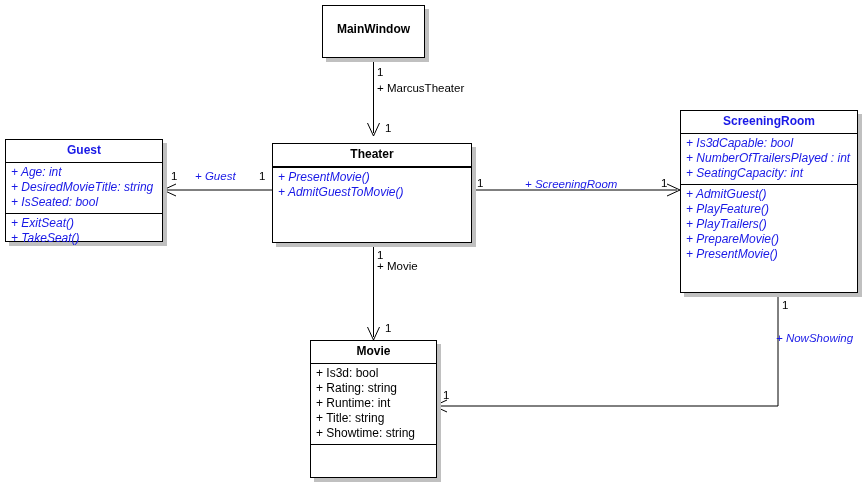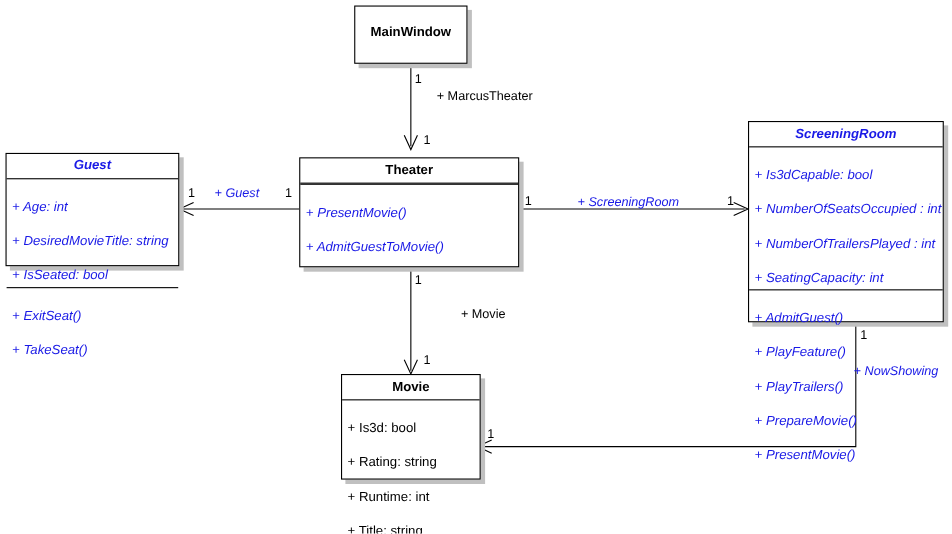--- a/index.html
+++ b/index.html
@@ -39,38 +39,36 @@
     text-align: center;
     font-size: 12px;
     font-weight: bold;
     color: #000000;
     padding: 4px 2px 5px 2px;
     border-bottom: 1px solid #000000;
     line-height: 13px;
   }
   .cls-header.abstract {
     color: #1919e6;
-    font-style: italic;
   }
   .compartment {
     padding: 2px 0 3px 0;
   }
   .compartment.bordered {
     border-top: 1px solid #000000;
   }
   .compartment.empty {
     min-height: 16px;
   }
   .member {
     font-size: 12px;
     line-height: 15px;
     color: #000000;
     padding: 0 4px 0 5px;
     white-space: nowrap;
-    margin-top: 16px;
   }
   .member.blue {
     color: #1919e6;
     font-style: italic;
   }
   .edge-label {
     position: absolute;
     font-size: 11.5px;
     line-height: 13px;
     color: #000000;
@@ -135,58 +133,57 @@
     <div class="compartment bordered">
       <div class="member blue">+ PresentMovie()</div>
       <div class="member blue">+ AdmitGuestToMovie()</div>
     </div>
   </div>
 
   <div class="uml-class" style="left:680px; top:110px; width:178px; height:183px;">
     <div class="cls-header abstract">ScreeningRoom</div>
     <div class="compartment">
       <div class="member blue">+ Is3dCapable: bool</div>
-      <div class="member blue">+ NumberOfSeatsOccupied : int</div>
       <div class="member blue">+ NumberOfTrailersPlayed : int</div>
       <div class="member blue">+ SeatingCapacity: int</div>
     </div>
     <div class="compartment bordered">
       <div class="member blue">+ AdmitGuest()</div>
       <div class="member blue">+ PlayFeature()</div>
       <div class="member blue">+ PlayTrailers()</div>
       <div class="member blue">+ PrepareMovie()</div>
       <div class="member blue">+ PresentMovie()</div>
     </div>
   </div>
 
-  <div class="uml-class" style="left:310px; top:340px; width:127px; height:96px;">
+  <div class="uml-class" style="left:310px; top:340px; width:127px; height:138px;">
     <div class="cls-header">Movie</div>
     <div class="compartment">
       <div class="member">+ Is3d: bool</div>
       <div class="member">+ Rating: string</div>
       <div class="member">+ Runtime: int</div>
       <div class="member">+ Title: string</div>
       <div class="member">+ Showtime: string</div>
     </div>
     <div class="compartment bordered empty"></div>
   </div>
 
   <div class="mult" style="left:377px; top:66px;">1</div>
-  <div class="edge-label" style="left:377px; top:82px;margin-left:20px;">+ MarcusTheater</div>
+  <div class="edge-label" style="left:377px; top:82px;">+ MarcusTheater</div>
   <div class="mult" style="left:385px; top:122px;">1</div>
 
   <div class="mult" style="left:171px; top:170px;">1</div>
   <div class="edge-label blue" style="left:195px; top:170px;">+ Guest</div>
   <div class="mult" style="left:259px; top:170px;">1</div>
 
   <div class="mult" style="left:477px; top:177px;">1</div>
   <div class="edge-label blue" style="left:525px; top:178px;text-align:center;">+ ScreeningRoom</div>
   <div class="mult" style="left:661px; top:177px;">1</div>
 
   <div class="mult" style="left:377px; top:249px;">1</div>
-  <div class="edge-label" style="left:377px; top:280px;margin-left:42px;">+ Movie</div>
+  <div class="edge-label" style="left:377px; top:260px;">+ Movie</div>
   <div class="mult" style="left:385px; top:322px;">1</div>
 
   <div class="mult" style="left:782px; top:299px;">1</div>
   <div class="edge-label blue" style="left:776px; top:332px;">+ NowShowing</div>
   <div class="mult" style="left:443px; top:389px;">1</div>
 
 </div>
 
 </body></html>

